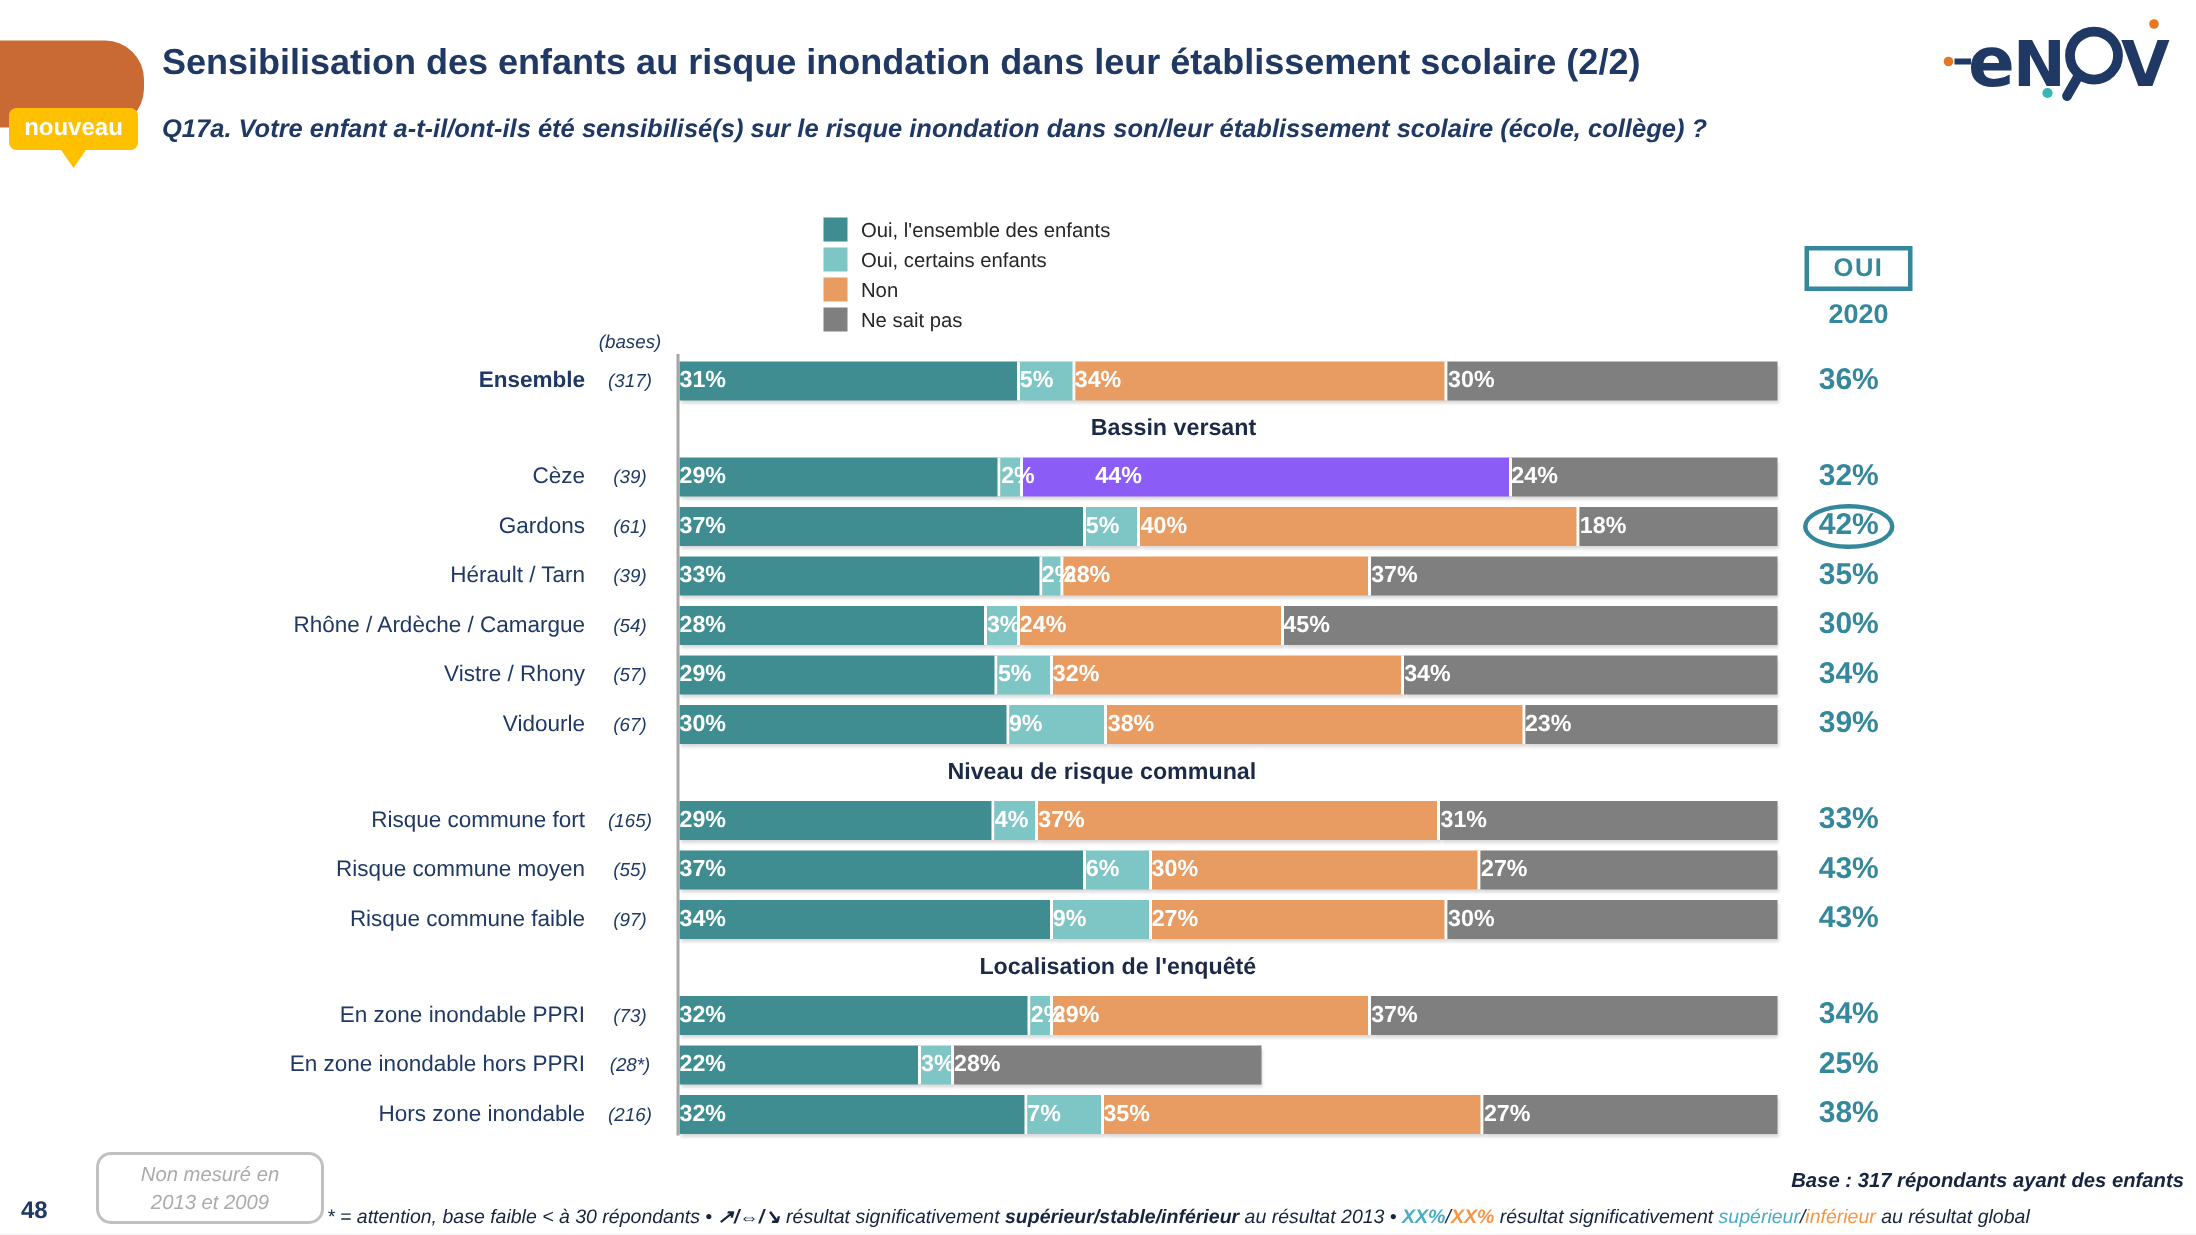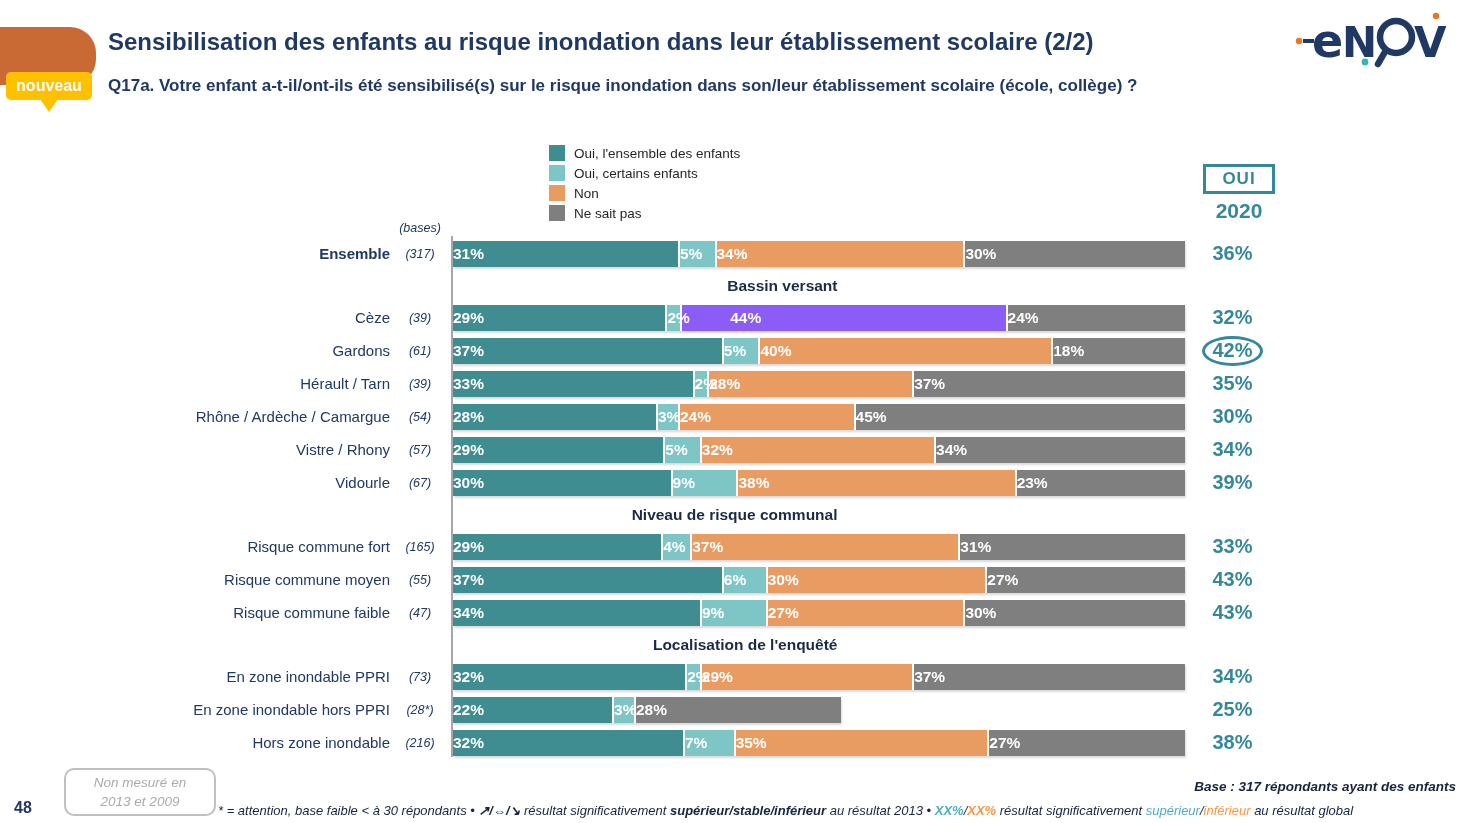--- a/index.html
+++ b/index.html
@@ -7,39 +7,39 @@
     position:relative;width:1464px;height:823px;background:#ffffff;
     font-family:"Liberation Sans",sans-serif;overflow:hidden;
     border-right:1px solid #cfcfcf;margin:0 auto;
   }
   
   .orange-block{position:absolute;left:0;top:27px;width:96px;height:58px;
     background:#c96a35;border-radius:0 26px 26px 0;}
   .title{position:absolute;left:108px;top:28px;width:1160px;
     font-size:24px;font-weight:bold;color:#1f3864;}
   .subtitle{position:absolute;left:108px;top:76px;width:1180px;
-    font-size:17px;font-weight:bold;color:#1f3864;}
+    font-size:17px;font-weight:bold;font-style:italic;color:#1f3864;}
   .badge{position:absolute;left:6px;top:72px;width:86px;height:28px;background:#ffc000;
     border-radius:5px;color:#ffffff;font-weight:bold;font-size:16px;
     display:flex;align-items:center;justify-content:center;}
   .badge-tail{position:absolute;left:40px;top:99px;width:0;height:0;
     border-left:9px solid transparent;border-right:9px solid transparent;
     border-top:13px solid #ffc000;}
   .logo{position:absolute;right:16px;top:6px;}
   
   .legend{position:absolute;left:549px;top:143px;}
   .legend-item{display:flex;align-items:center;height:20px;}
   .legend-swatch{width:16px;height:16px;margin-right:9px;flex:0 0 auto;}
   .legend-label{font-size:13.5px;color:#262626;white-space:nowrap;}
   
   .oui-box{position:absolute;left:1203px;top:164px;width:66px;height:24px;
     border:3px solid #35889b;display:flex;align-items:center;justify-content:center;
     font-size:17px;font-weight:bold;color:#35889b;letter-spacing:1px;}
   .oui-year{position:absolute;left:1203px;top:199px;width:72px;text-align:center;
-    font-size:21px;font-weight:bold;color:#35889b;}
+    font-size:18px;font-weight:bold;color:#35889b;}
   
   .chart{position:absolute;left:140px;top:221px;width:1145px;}
   .axis-line{position:absolute;left:311px;top:15px;bottom:2px;width:2px;background:#a6a6a6;}
   .bases-row{height:16px;display:flex;}
   .bases-row .bases-cell{width:60px;margin-left:250px;text-align:center;
     font-size:12.5px;font-style:italic;color:#1f3864;}
   .crow{display:flex;align-items:center;}
   .crow.data{height:33px;}
   .crow.section{height:31px;justify-content:center;}
   .cell-label{width:250px;text-align:right;font-size:15px;color:#1f3864;white-space:nowrap;}
@@ -294,21 +294,21 @@
               <span class="seg-label">30%</span>
             </div>
             <div class="seg" style="width: 27%; background: rgb(127, 127, 127);">
               <span class="seg-label">27%</span>
             </div>
           </div>
           <div class="cell-oui"><span>43%</span></div>
         </div>
         <div class="crow data">
           <div class="cell-label">Risque commune faible</div>
-          <div class="cell-base">(47)</div>
+          <div class="cell-base">(97)</div>
           <div class="cell-bar">
             <div class="seg" style="width: 34%; background: rgb(63, 141, 144);">
               <span class="seg-label">34%</span>
             </div>
             <div class="seg" style="width: 9%; background: rgb(126, 197, 198);">
               <span class="seg-label">9%</span>
             </div>
             <div class="seg" style="width: 27%; background: rgb(233, 156, 98);">
               <span class="seg-label">27%</span>
             </div>

